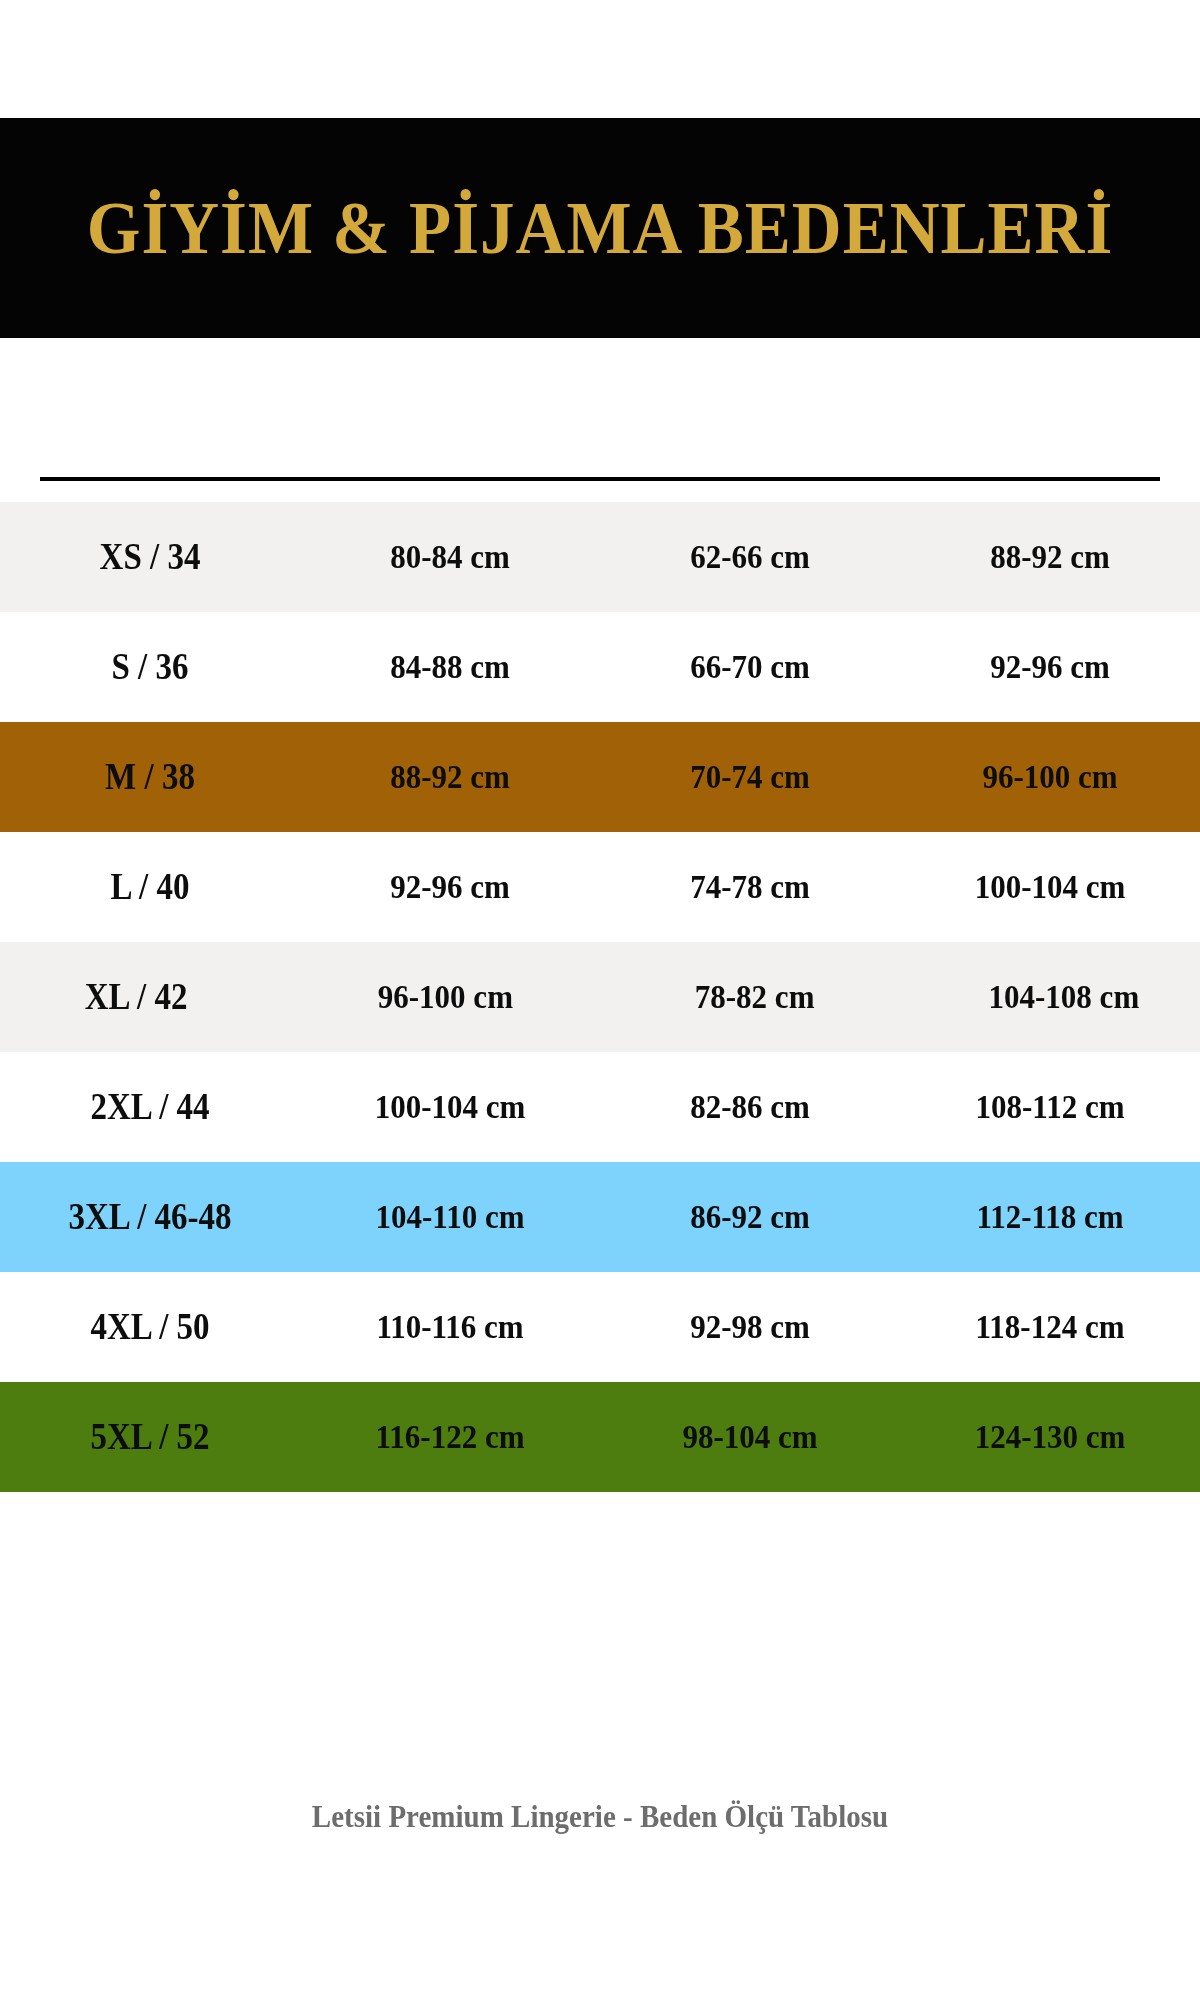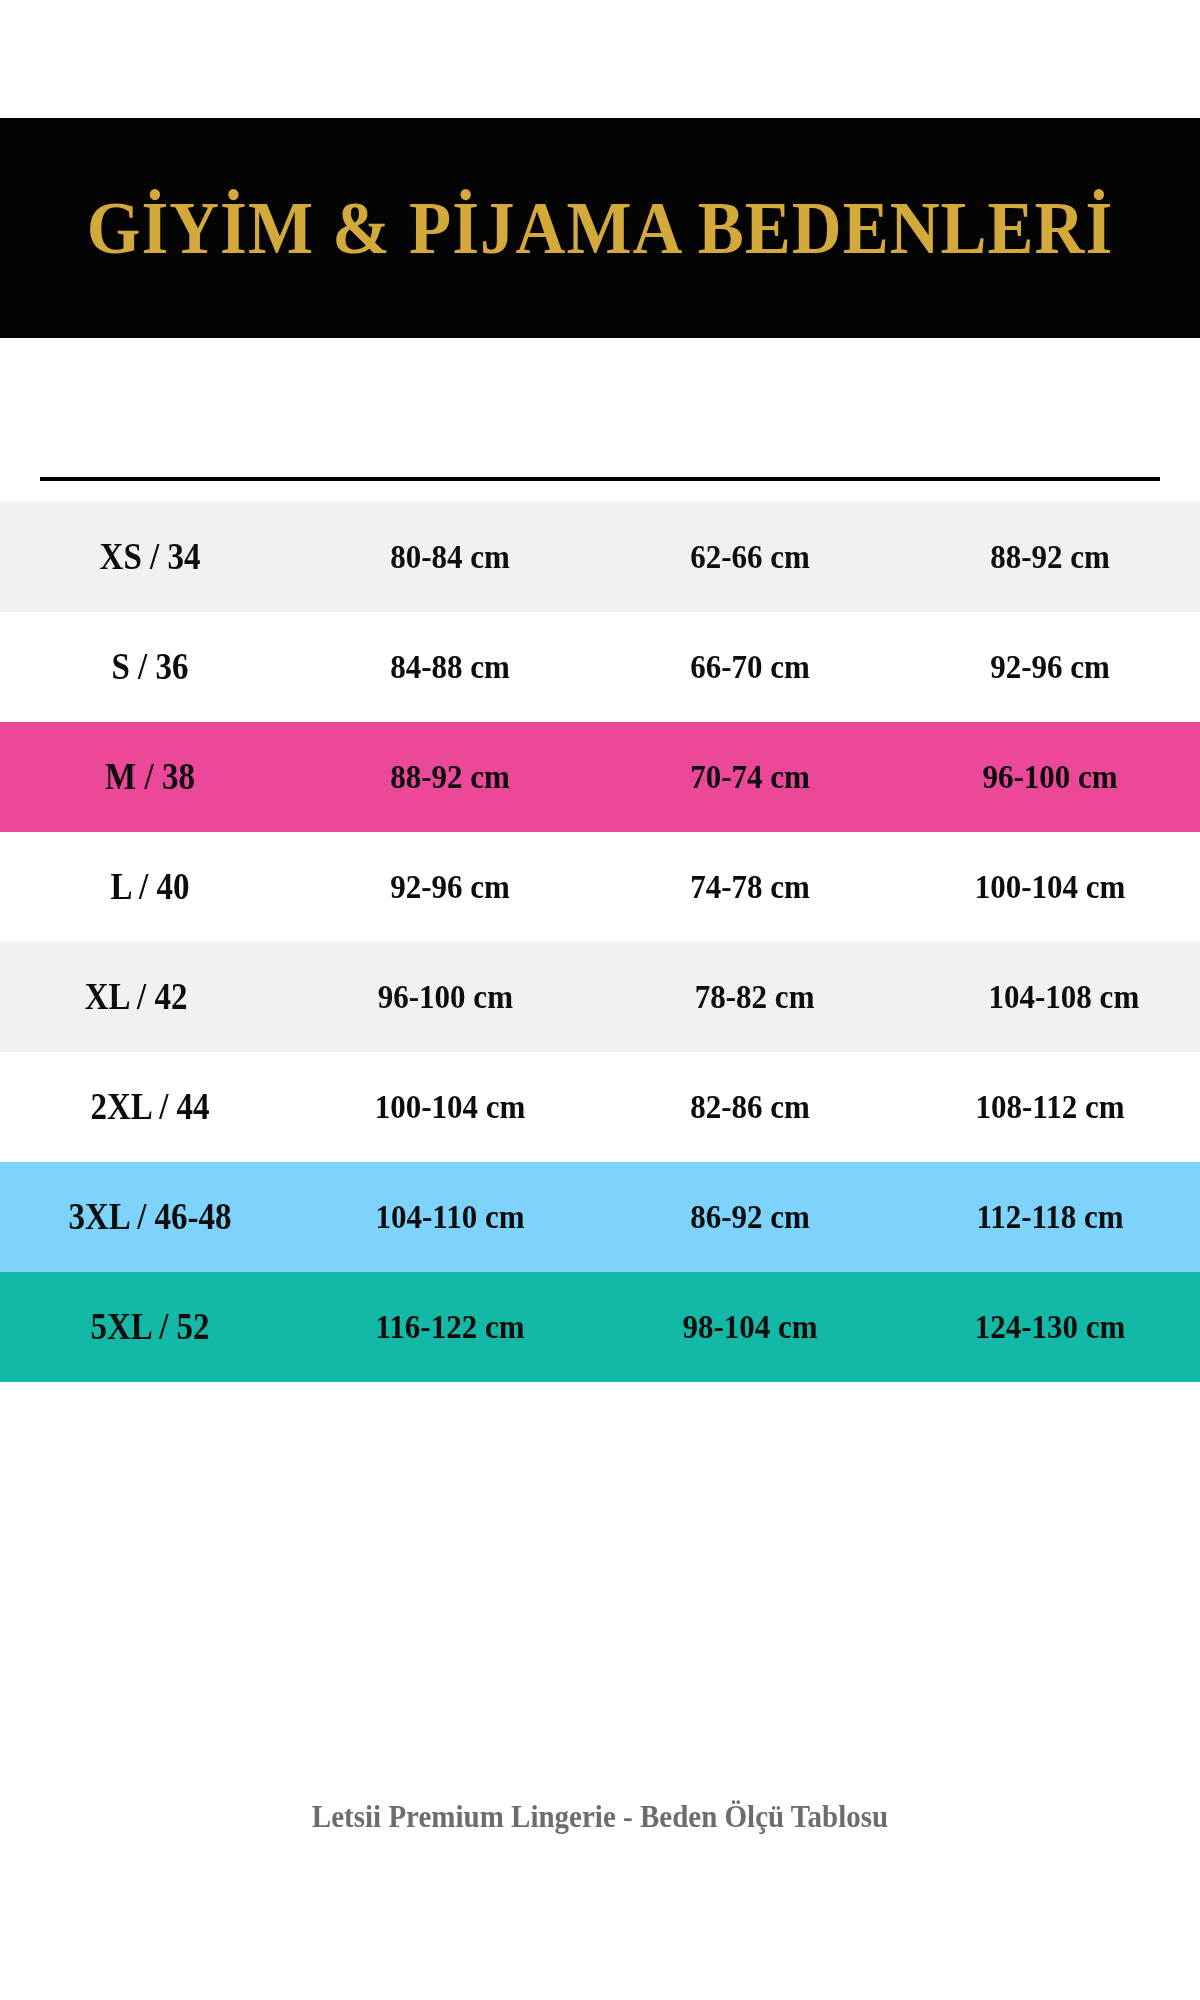--- a/index.html
+++ b/index.html
@@ -116,21 +116,21 @@
         <div class="cell">80-84 cm</div>
         <div class="cell">62-66 cm</div>
         <div class="cell">88-92 cm</div>
       </div>
       <div class="trow">
         <div class="cell size-cell">S / 36</div>
         <div class="cell">84-88 cm</div>
         <div class="cell">66-70 cm</div>
         <div class="cell">92-96 cm</div>
       </div>
-      <div class="trow" style="background: #ec4899;">
+      <div class="trow" style="background: #a16207;">
         <div class="cell size-cell">M / 38</div>
         <div class="cell">88-92 cm</div>
         <div class="cell">70-74 cm</div>
         <div class="cell">96-100 cm</div>
       </div>
       <div class="trow">
         <div class="cell size-cell">L / 40</div>
         <div class="cell">92-96 cm</div>
         <div class="cell">74-78 cm</div>
         <div class="cell">100-104 cm</div>
@@ -146,21 +146,27 @@
         <div class="cell">100-104 cm</div>
         <div class="cell">82-86 cm</div>
         <div class="cell">108-112 cm</div>
       </div>
       <div class="trow" style="background: #7dd3fc;">
         <div class="cell size-cell">3XL / 46-48</div>
         <div class="cell">104-110 cm</div>
         <div class="cell">86-92 cm</div>
         <div class="cell">112-118 cm</div>
       </div>
-      <div class="trow" style="background: #14b8a6;">
+      <div class="trow">
+        <div class="cell size-cell">4XL / 50</div>
+        <div class="cell">110-116 cm</div>
+        <div class="cell">92-98 cm</div>
+        <div class="cell">118-124 cm</div>
+      </div>
+      <div class="trow" style="background: #4d7c0f;">
         <div class="cell size-cell">5XL / 52</div>
         <div class="cell">116-122 cm</div>
         <div class="cell">98-104 cm</div>
         <div class="cell">124-130 cm</div>
       </div>
     </div>
 
   <div class="footer-caption" style="color: rgb(109, 109, 109);">Letsii Premium Lingerie - Beden Ölçü Tablosu</div>
 
 </div>

